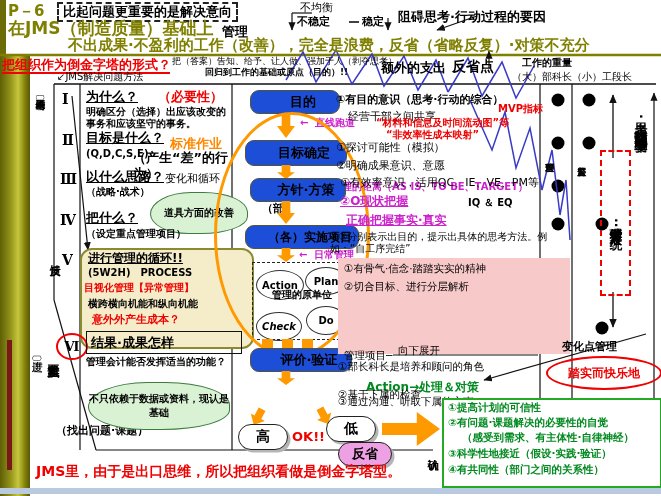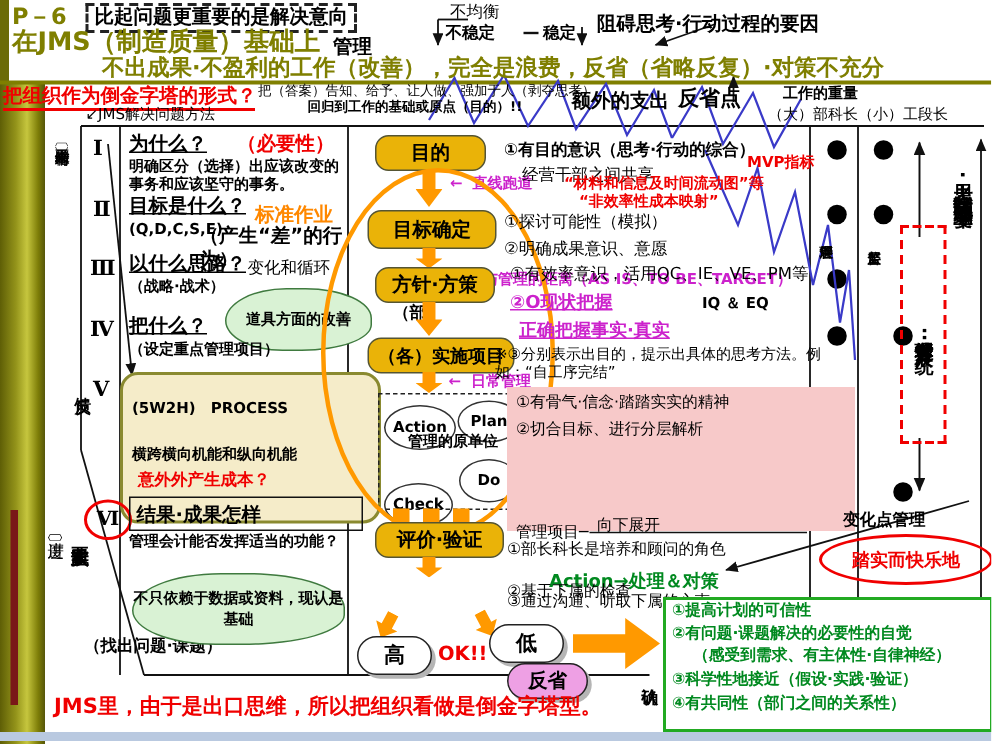--- a/index.html
+++ b/index.html
@@ -8,22 +8,22 @@
   .t{position:absolute;white-space:nowrap;color:#000;line-height:1.2;}
   .w{white-space:normal;}
   .b{font-weight:bold;}
   .v{writing-mode:vertical-rl;}
   .olive{color:#7f7f00;}
   .red{color:#f00000;}
   .mag{color:#cc22cc;}
   .grn{color:#00891f;}
   .orangeT{color:#ff8800;}
   .ul{text-decoration:underline;}
-  .fbox{position:absolute;background:#eab308;border:1.6px solid #555533;border-radius:9px;
-        display:flex;align-items:center;justify-content:center;font-weight:bold;color:#000;}
+  .fbox{position:absolute;background:#1d4ed8;border:1.6px solid #555533;border-radius:9px;
+        display:flex;align-items:center;justify-content:center;font-weight:bold;color:#000;padding-left:16px;}
   .pill{position:absolute;background:#fff;border:1.6px solid #222;border-radius:13px;
         box-shadow:2.5px 2.5px 0 #b5b5b5;display:flex;align-items:center;justify-content:center;font-weight:bold;}
   .cloud{position:absolute;background:#d9f2d4;border:1.6px solid #3f7a3f;
          border-radius:48% 52% 55% 45%/60% 55% 48% 55%;display:flex;align-items:center;
          justify-content:center;text-align:center;font-weight:bold;}
   .oarr{position:absolute;background:#ff9900;
         clip-path:polygon(26% 0,74% 0,74% 52%,100% 52%,50% 100%,0 52%,26% 52%);}
   .oarrR{position:absolute;background:#ff9900;
         clip-path:polygon(0 32%,60% 32%,60% 0,100% 50%,60% 100%,60% 68%,0 68%);}
   .osq{position:absolute;background:#ff9900;width:11px;height:11px;}
@@ -139,21 +139,23 @@
   <div class="t" style="left:165px;top:172px;font-size:11px;">变化和循环</div>
   <div class="t b" style="left:86px;top:186px;font-size:10px;">（战略·战术）</div>
   <div class="cloud w" style="left:150px;top:192px;width:96px;height:40px;font-size:10px;">道具方面的改善</div>
 
   <div class="t b" style="left:60px;top:212px;font-size:14px;font-family:'DejaVu Serif',serif;">Ⅳ</div>
   <div class="t b ul" style="left:86px;top:210px;font-size:13px;">把什么？</div>
   <div class="t b" style="left:86px;top:228px;font-size:10px;">（设定重点管理项目）</div>
 
   <div class="t b" style="left:62px;top:252px;font-size:14px;font-family:'DejaVu Serif',serif;">Ⅴ</div>
   <div style="position:absolute;left:80px;top:248px;width:170px;height:97px;background:#f5ecc9;border:2px solid #8a8a30;border-radius:12px;"></div>
+  <div class="t b ul" style="left:88px;top:251px;font-size:12px;">进行管理的循环!!</div>
   <div class="t b" style="left:88px;top:267px;font-size:10px;">(5W2H)　PROCESS</div>
+  <div class="t b red" style="left:84px;top:282px;font-size:10px;">目视化管理【异常管理】</div>
   <div class="t b" style="left:88px;top:298px;font-size:10px;">横跨横向机能和纵向机能</div>
   <div class="t b red" style="left:92px;top:313px;font-size:11px;">意外外产生成本？</div>
 
   <div style="position:absolute;left:56px;top:333px;width:28px;height:23px;border:2.2px solid #f00000;border-radius:50%;display:flex;align-items:center;justify-content:center;">
     <span class="b" style="font-size:13px;font-family:'DejaVu Serif',serif;">Ⅵ</span>
   </div>
   <div style="position:absolute;left:86px;top:331px;width:150px;height:21px;border:1.6px solid #111;display:flex;align-items:center;padding-left:4px;">
     <span class="b" style="font-size:13px;">结果·成果怎样</span>
   </div>
   <div class="t b w" style="left:86px;top:356px;width:150px;font-size:10px;">管理会计能否发挥适当的功能？</div>
@@ -171,21 +173,21 @@
   <div class="t b" style="left:262px;top:202px;font-size:11px;">（部）</div>
   <div class="oarr" style="left:277px;top:201px;width:18px;height:23px;"></div>
   <div class="fbox" style="left:245px;top:225px;width:96px;height:22px;font-size:12px;">（各）实施项目</div>
   <div class="oarr" style="left:277px;top:248px;width:18px;height:14px;"></div>
   <span class="t b mag" style="left:299px;top:249px;font-size:10px;">←</span>
   <div class="t b mag" style="left:314px;top:249px;font-size:10px;">日常管理</div>
 
   <div style="position:absolute;left:252px;top:262px;width:96px;height:76px;border:1.6px dashed #222;"></div>
   <div class="circ" style="left:256px;top:270px;width:46px;height:28px;font-size:10px;">Action</div>
   <div class="circ" style="left:305px;top:267px;width:40px;height:26px;font-size:10px;">Plan</div>
-  <div class="circ" style="left:256px;top:322px;width:44px;height:27px;font-size:10px;">Check</div>
+  <div class="circ" style="left:256px;top:312px;width:44px;height:27px;font-size:10px;font-style:italic;">Check</div>
   <div class="circ" style="left:306px;top:306px;width:38px;height:27px;font-size:10px;">Do</div>
   <div class="t b w" style="left:264px;top:289px;width:76px;font-size:10px;text-align:center;">管理的原单位</div>
   <div class="osq" style="left:262px;top:339px;"></div>
   <div class="osq" style="left:282px;top:339px;"></div>
   <div class="osq" style="left:302px;top:339px;"></div>
 
   <div style="position:absolute;left:214px;top:112px;width:150px;height:240px;border:3px solid #ff9900;border-radius:50%;" class="nopt"></div>
 
   <div class="fbox" style="left:250px;top:348px;width:84px;height:22px;font-size:13px;">评价·验证</div>
   <div class="oarr" style="left:277px;top:371px;width:18px;height:14px;"></div>

